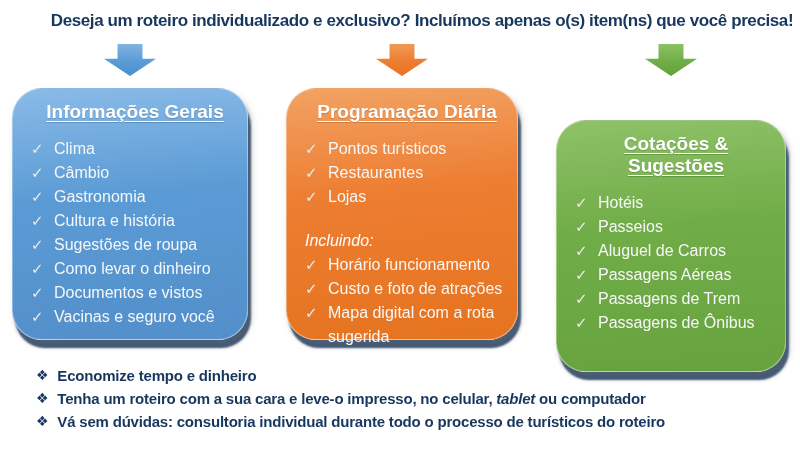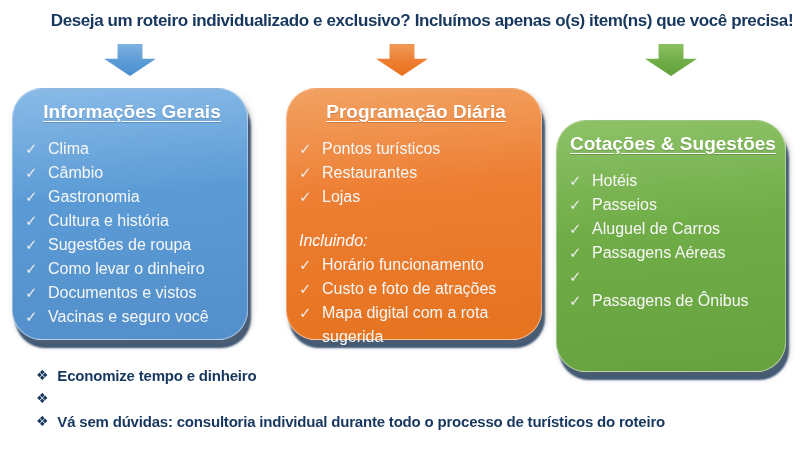--- a/index.html
+++ b/index.html
@@ -18,26 +18,26 @@
     position:absolute;top:44px;width:52px;height:32px;
     clip-path:polygon(26% 0,74% 0,74% 46%,100% 46%,50% 100%,0 46%,26% 46%);
     filter:drop-shadow(1px 1px 1px rgba(130,130,130,.5));
   }
   .a-blue  {left:104px;background:linear-gradient(180deg,#7fb3e2 0%,#5b9bd5 55%,#4a8fd0 100%);}
   .a-orange{left:376px;background:linear-gradient(180deg,#f09a56 0%,#ed7d31 55%,#e8731c 100%);}
   .a-green {left:645px;background:linear-gradient(180deg,#8cc163 0%,#70ad47 55%,#63a13c 100%);}
   
   .card{
     position:absolute;top:88px;height:252px;border-radius:30px;box-sizing:border-box;
-    padding:8px 8px 0 12px;color:#fff;
+    padding:8px 8px 0 18px;color:#fff;
     box-shadow:3px 5px 6px rgba(110,110,110,.40), 3px 8px 2px rgba(23,55,94,.85);
     border:1px solid rgba(255,255,255,.35);
   }
   .c-blue  {left:12px; width:236px;background:linear-gradient(175deg,#8abbe8 0%,#5b9bd5 42%,#538fca 100%);}
-  .c-orange{left:286px;width:256px;background:linear-gradient(175deg,#f2a263 0%,#ed7d31 42%,#e5731f 100%);}
+  .c-orange{left:286px;width:232px;background:linear-gradient(175deg,#f2a263 0%,#ed7d31 42%,#e5731f 100%);}
   .c-green {left:556px;width:230px;background:linear-gradient(175deg,#8ec268 0%,#70ad47 42%,#67a23f 100%);margin-top:32px;}
   .card h2{
     margin:4px 0 14px;text-align:center;font-size:19px;font-weight:bold;color:#ffffff;
     text-decoration:underline;text-underline-offset:3px;text-shadow:0 1px 1px rgba(0,0,0,.18);
   }
   .card ul{list-style:none;margin:0;padding:0;}
   .card li{display:flex;gap:10px;font-size:16px;line-height:24px;color:#f7f7f7;}
   .chk{flex:0 0 13px;color:#ececec;font-size:15px;}
   .sublabel{font-style:italic;font-size:16px;line-height:24px;margin-top:20px;color:#fdfdfd;}
   
@@ -145,35 +145,37 @@
       <li>
           <span class="chk">✓</span>
           <span>Aluguel de Carros</span>
         </li>
       <li>
           <span class="chk">✓</span>
           <span>Passagens Aéreas</span>
         </li>
       <li>
           <span class="chk">✓</span>
+          <span>Passagens de Trem</span>
         </li>
       <li>
           <span class="chk">✓</span>
           <span>Passagens de Ônibus</span>
         </li>
     </ul>
   </section>
 
   <div class="footer">
     <div class="frow">
       <span class="diamond">❖</span>
       <span>Economize tempo e dinheiro</span>
     </div>
     <div class="frow">
       <span class="diamond">❖</span>
+      <span><span>Tenha um roteiro com a sua cara e leve-o impresso, no celular, </span><em>tablet</em><span> ou computador</span></span>
     </div>
     <div class="frow">
       <span class="diamond">❖</span>
       <span>Vá sem dúvidas: consultoria individual durante todo o processo de turísticos do roteiro</span>
     </div>
   </div>
 
 </div>
 
 </body></html>

